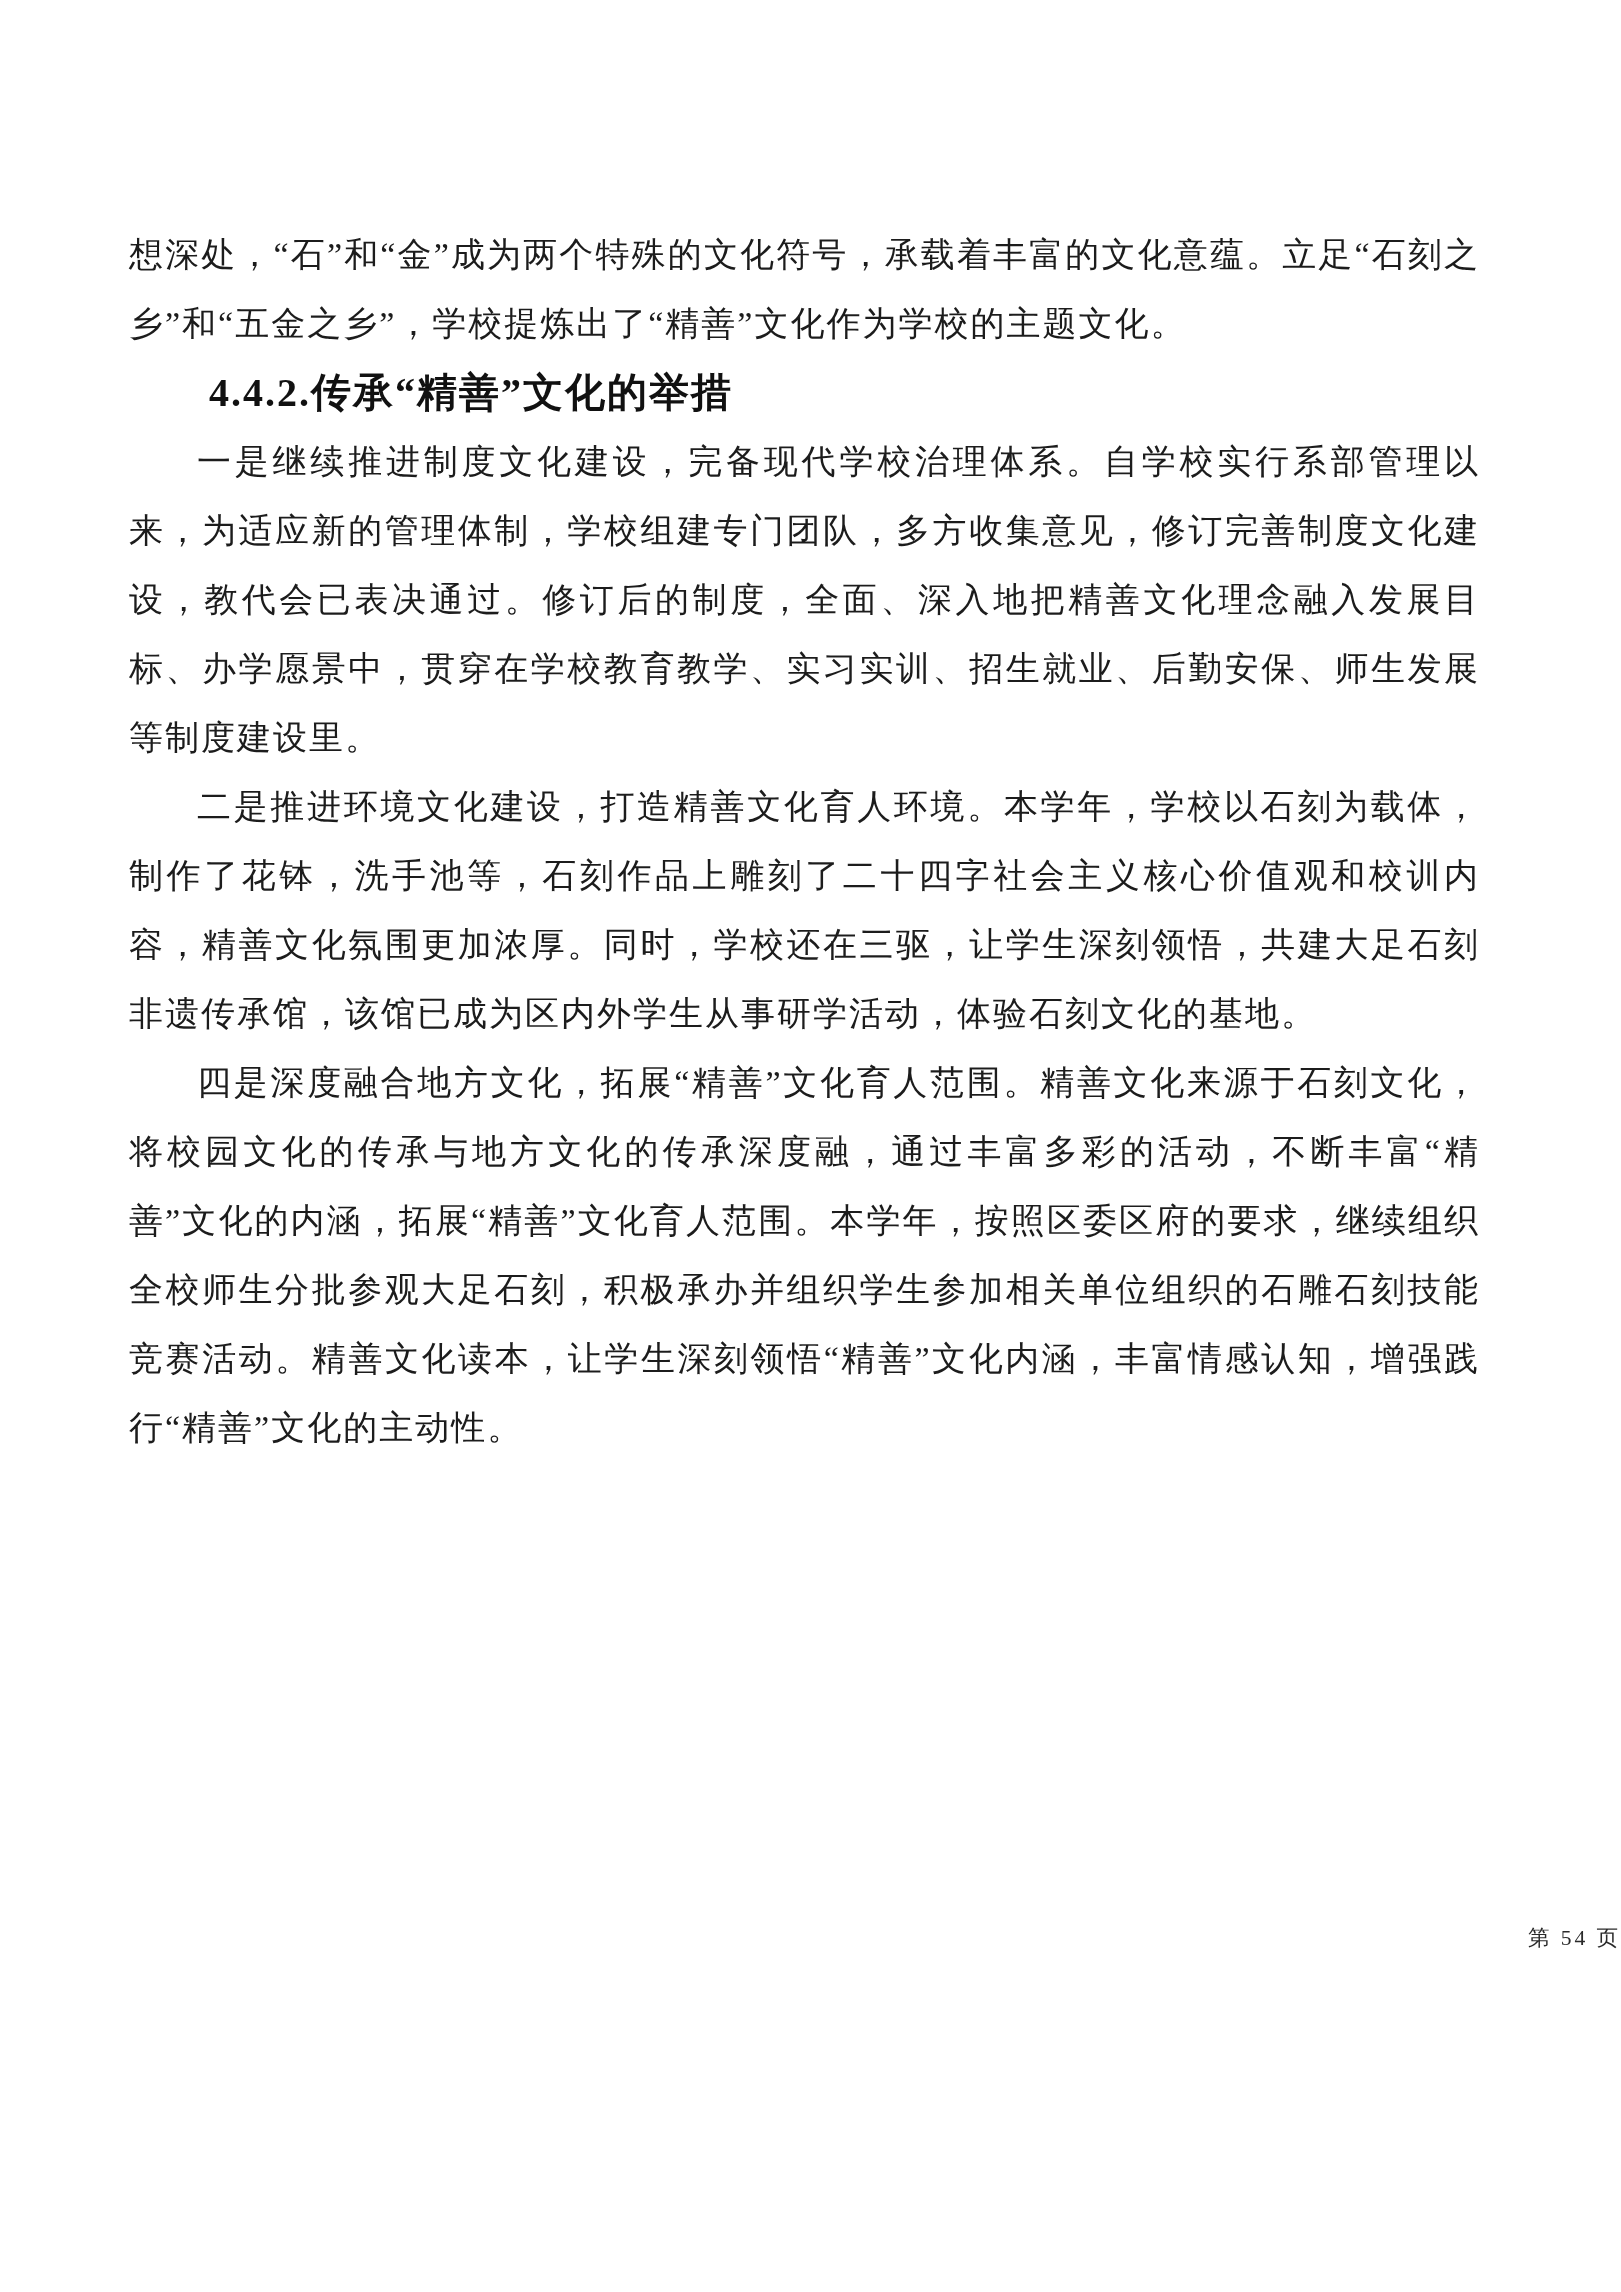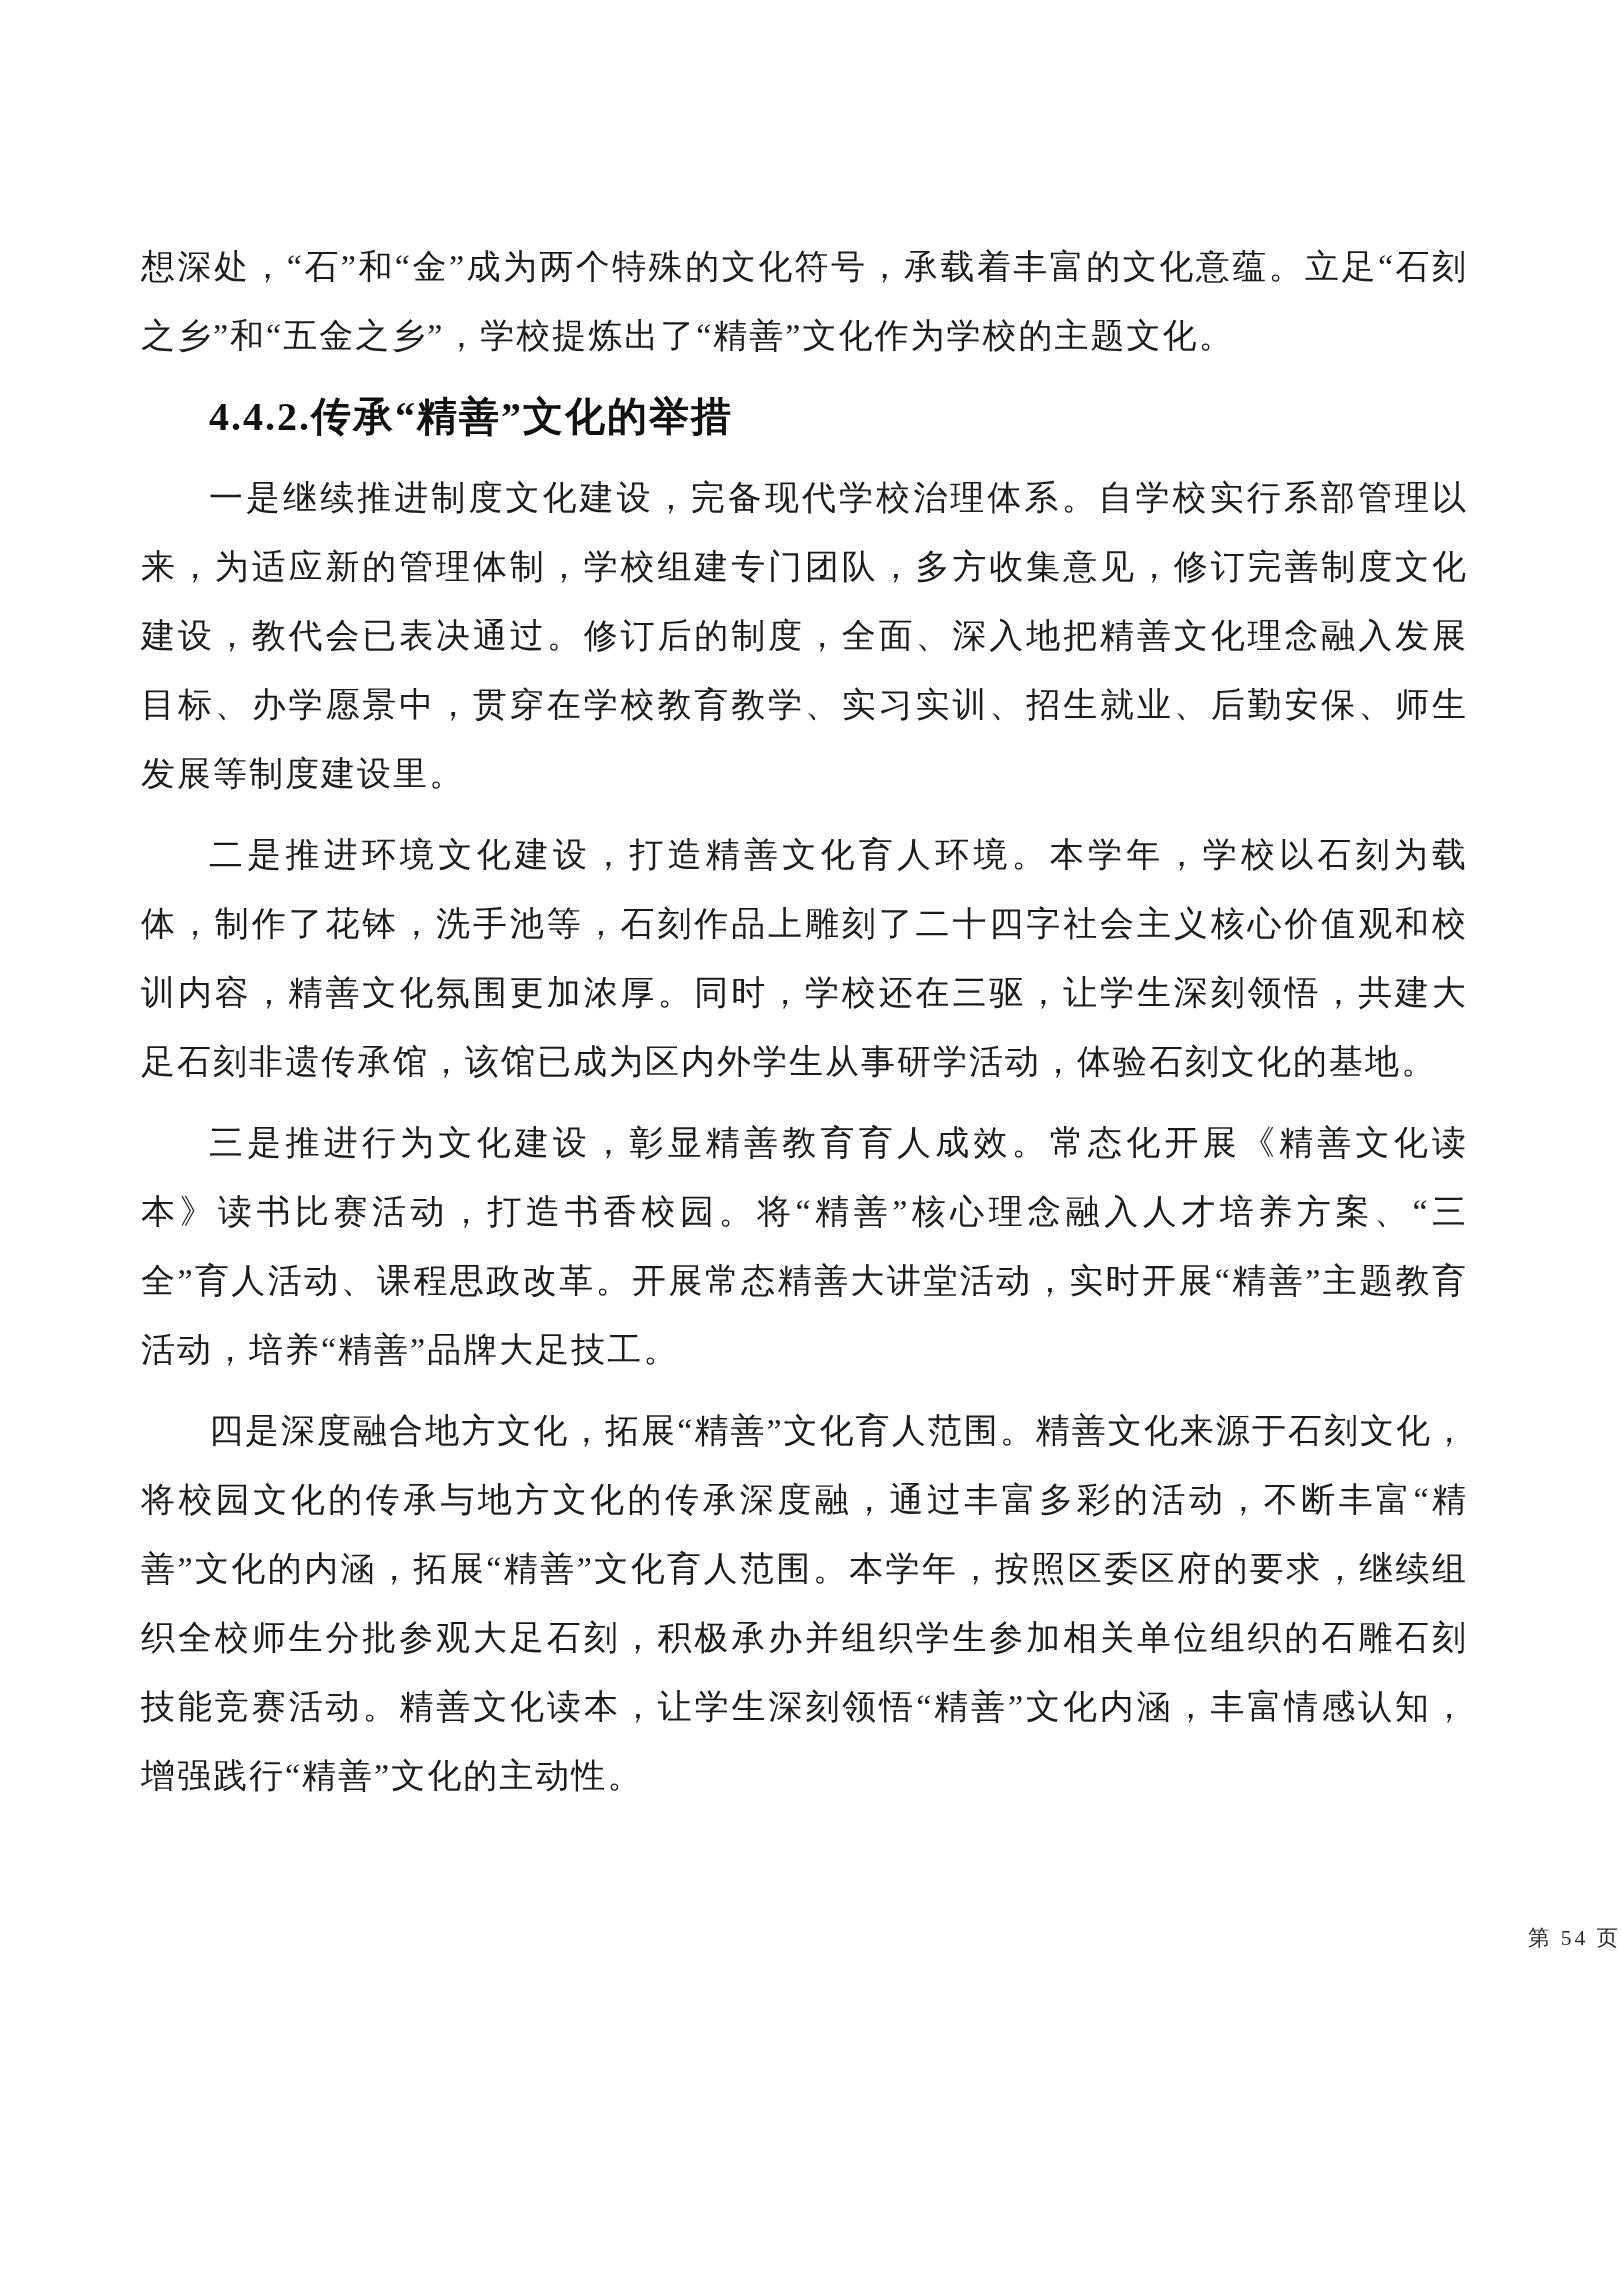--- a/index.html
+++ b/index.html
@@ -18,21 +18,21 @@
     position: absolute;
     top: 0;
     left: 0;
     width: 1621px;
     height: 2293px;
     box-sizing: border-box;
     padding: 220px 141px 0 129px;
     background: #ffffff;
   }
   .para {
-    margin: 12px;
+    margin: 0;
     font-size: 34px;
     line-height: 69px;
     letter-spacing: 2px;
     text-align: justify;
     text-justify: inter-ideograph;
     color: #1c1c1c;
   }
   .para.indent {
     text-indent: 2em;
   }
@@ -61,21 +61,20 @@
 
 <div class="page">
   <p class="para">想深处，“石”和“金”成为两个特殊的文化符号，承载着丰富的文化意蕴。立足“石刻之乡”和“五金之乡”，学校提炼出了“精善”文化作为学校的主题文化。</p>
 
   <h3 class="heading">4.4.2.传承“精善”文化的举措</h3>
 
   <p class="para indent">一是继续推进制度文化建设，完备现代学校治理体系。自学校实行系部管理以来，为适应新的管理体制，学校组建专门团队，多方收集意见，修订完善制度文化建设，教代会已表决通过。修订后的制度，全面、深入地把精善文化理念融入发展目标、办学愿景中，贯穿在学校教育教学、实习实训、招生就业、后勤安保、师生发展等制度建设里。</p>
 
   <p class="para indent">二是推进环境文化建设，打造精善文化育人环境。本学年，学校以石刻为载体，制作了花钵，洗手池等，石刻作品上雕刻了二十四字社会主义核心价值观和校训内容，精善文化氛围更加浓厚。同时，学校还在三驱，让学生深刻领悟，共建大足石刻非遗传承馆，该馆已成为区内外学生从事研学活动，体验石刻文化的基地。</p>
 
-  <p class="para indent">三是推进行为文化建设，彰显精善教育育人成效。常态化开展《精善文化读本》读书比赛活动，打造书香校园。将“精善”核心理念融入人才培养方案、“三全”育人活动、课程思政改革。开展常态精善大讲堂活动，实时开展“精善”主题教育活动，培养“精善”品牌大足技工。</p>
 
   <p class="para indent">四是深度融合地方文化，拓展“精善”文化育人范围。精善文化来源于石刻文化，将校园文化的传承与地方文化的传承深度融，通过丰富多彩的活动，不断丰富“精善”文化的内涵，拓展“精善”文化育人范围。本学年，按照区委区府的要求，继续组织全校师生分批参观大足石刻，积极承办并组织学生参加相关单位组织的石雕石刻技能竞赛活动。精善文化读本，让学生深刻领悟“精善”文化内涵，丰富情感认知，增强践行“精善”文化的主动性。</p>
 
   <div class="footer">
     <span>第 54 页</span>
   </div>
 </div>
 
 
 </body></html>

